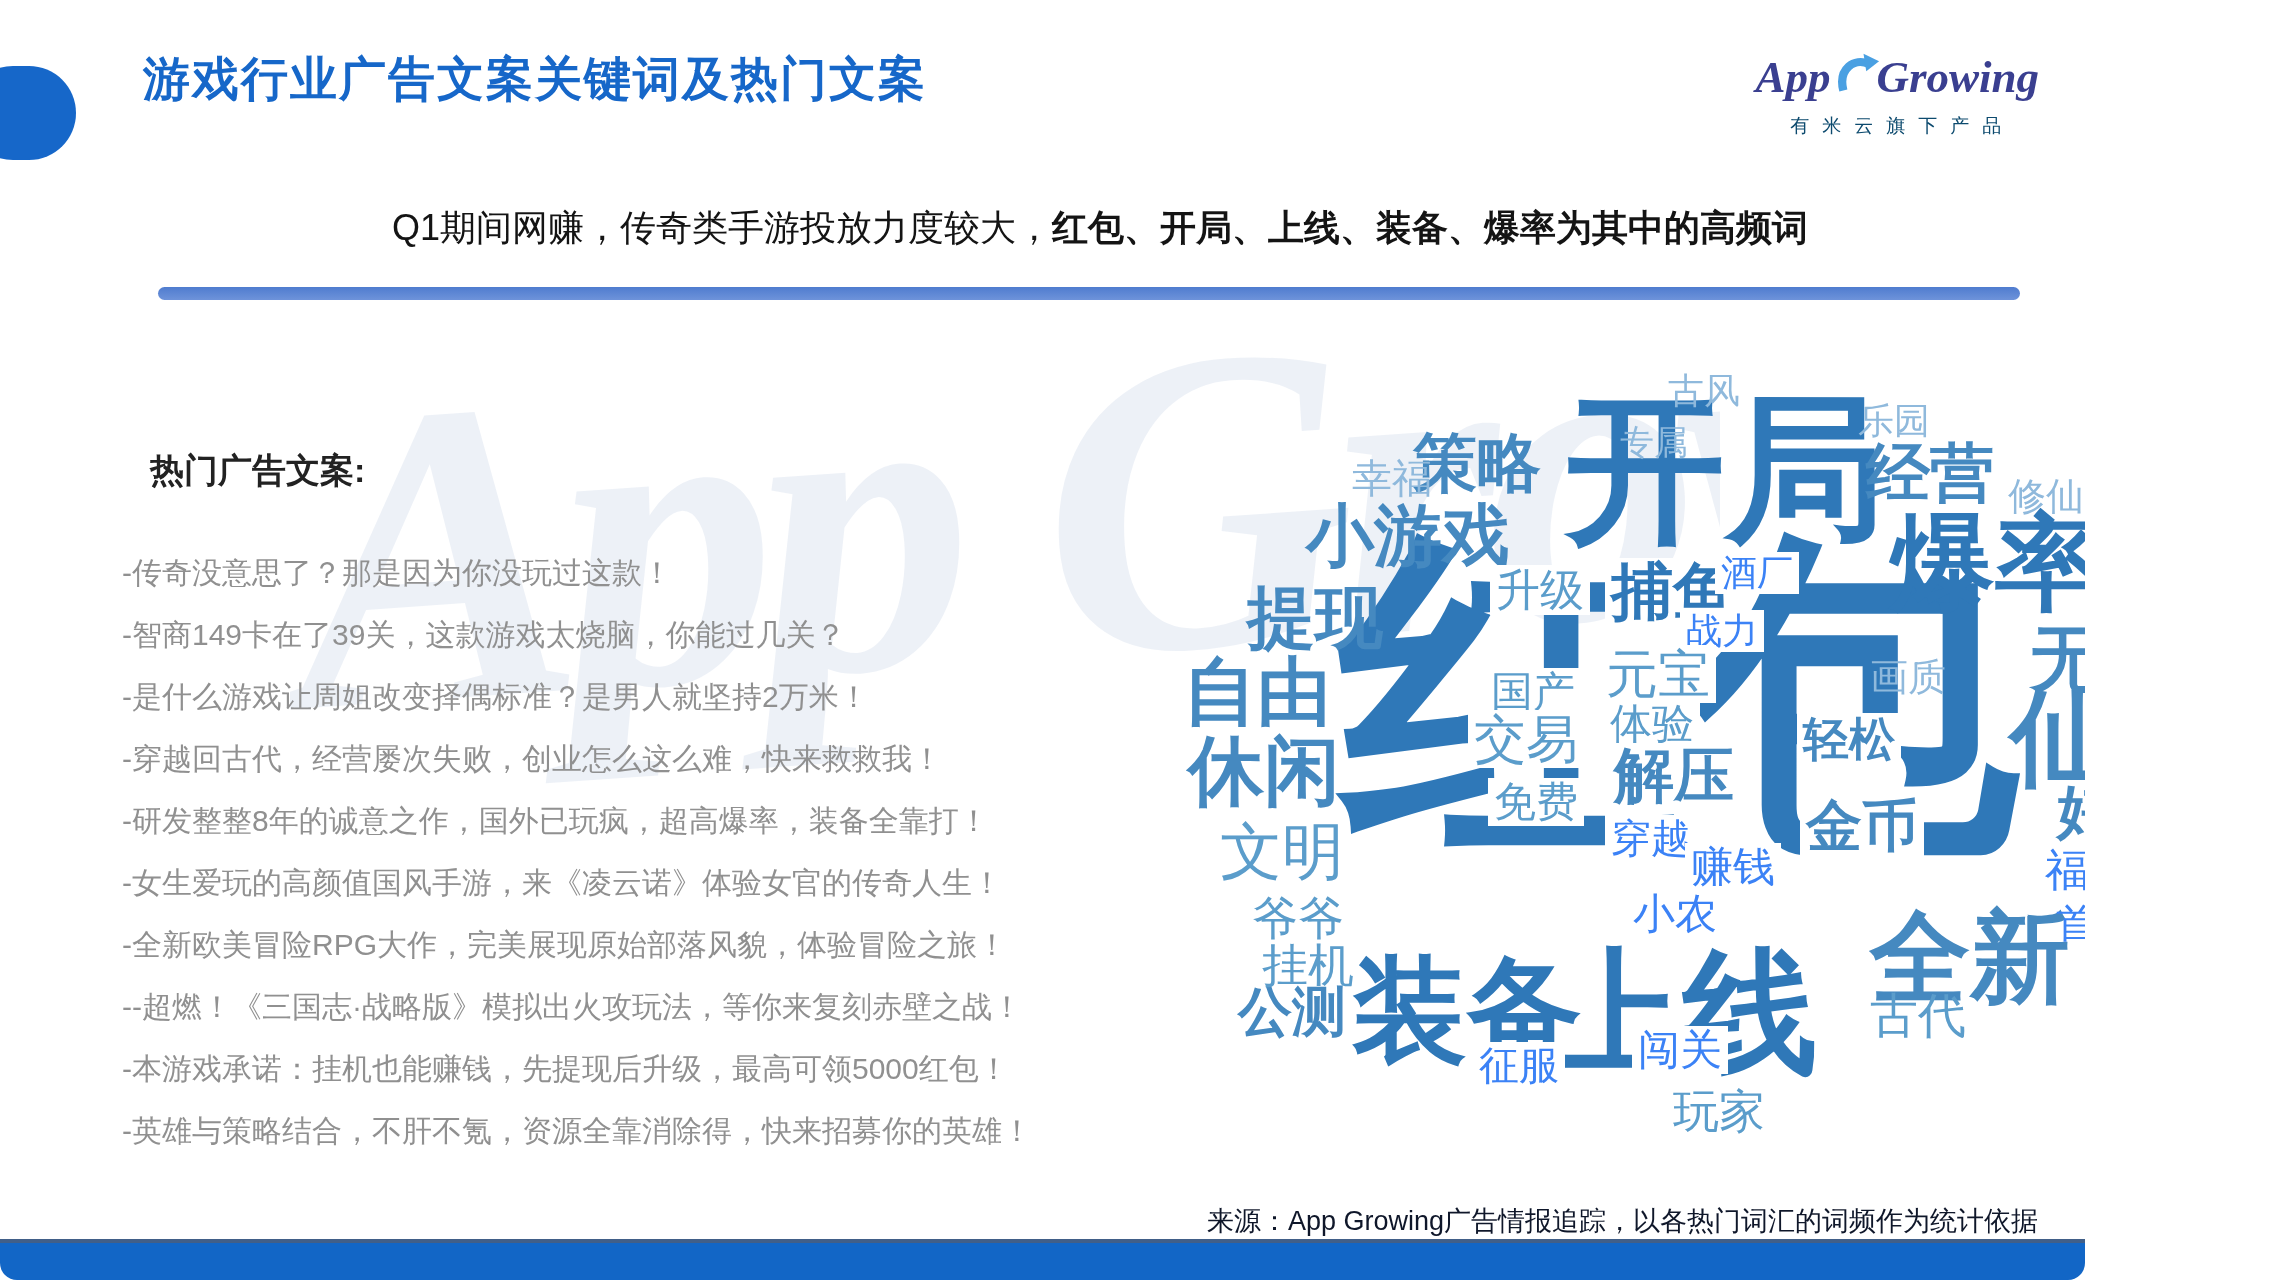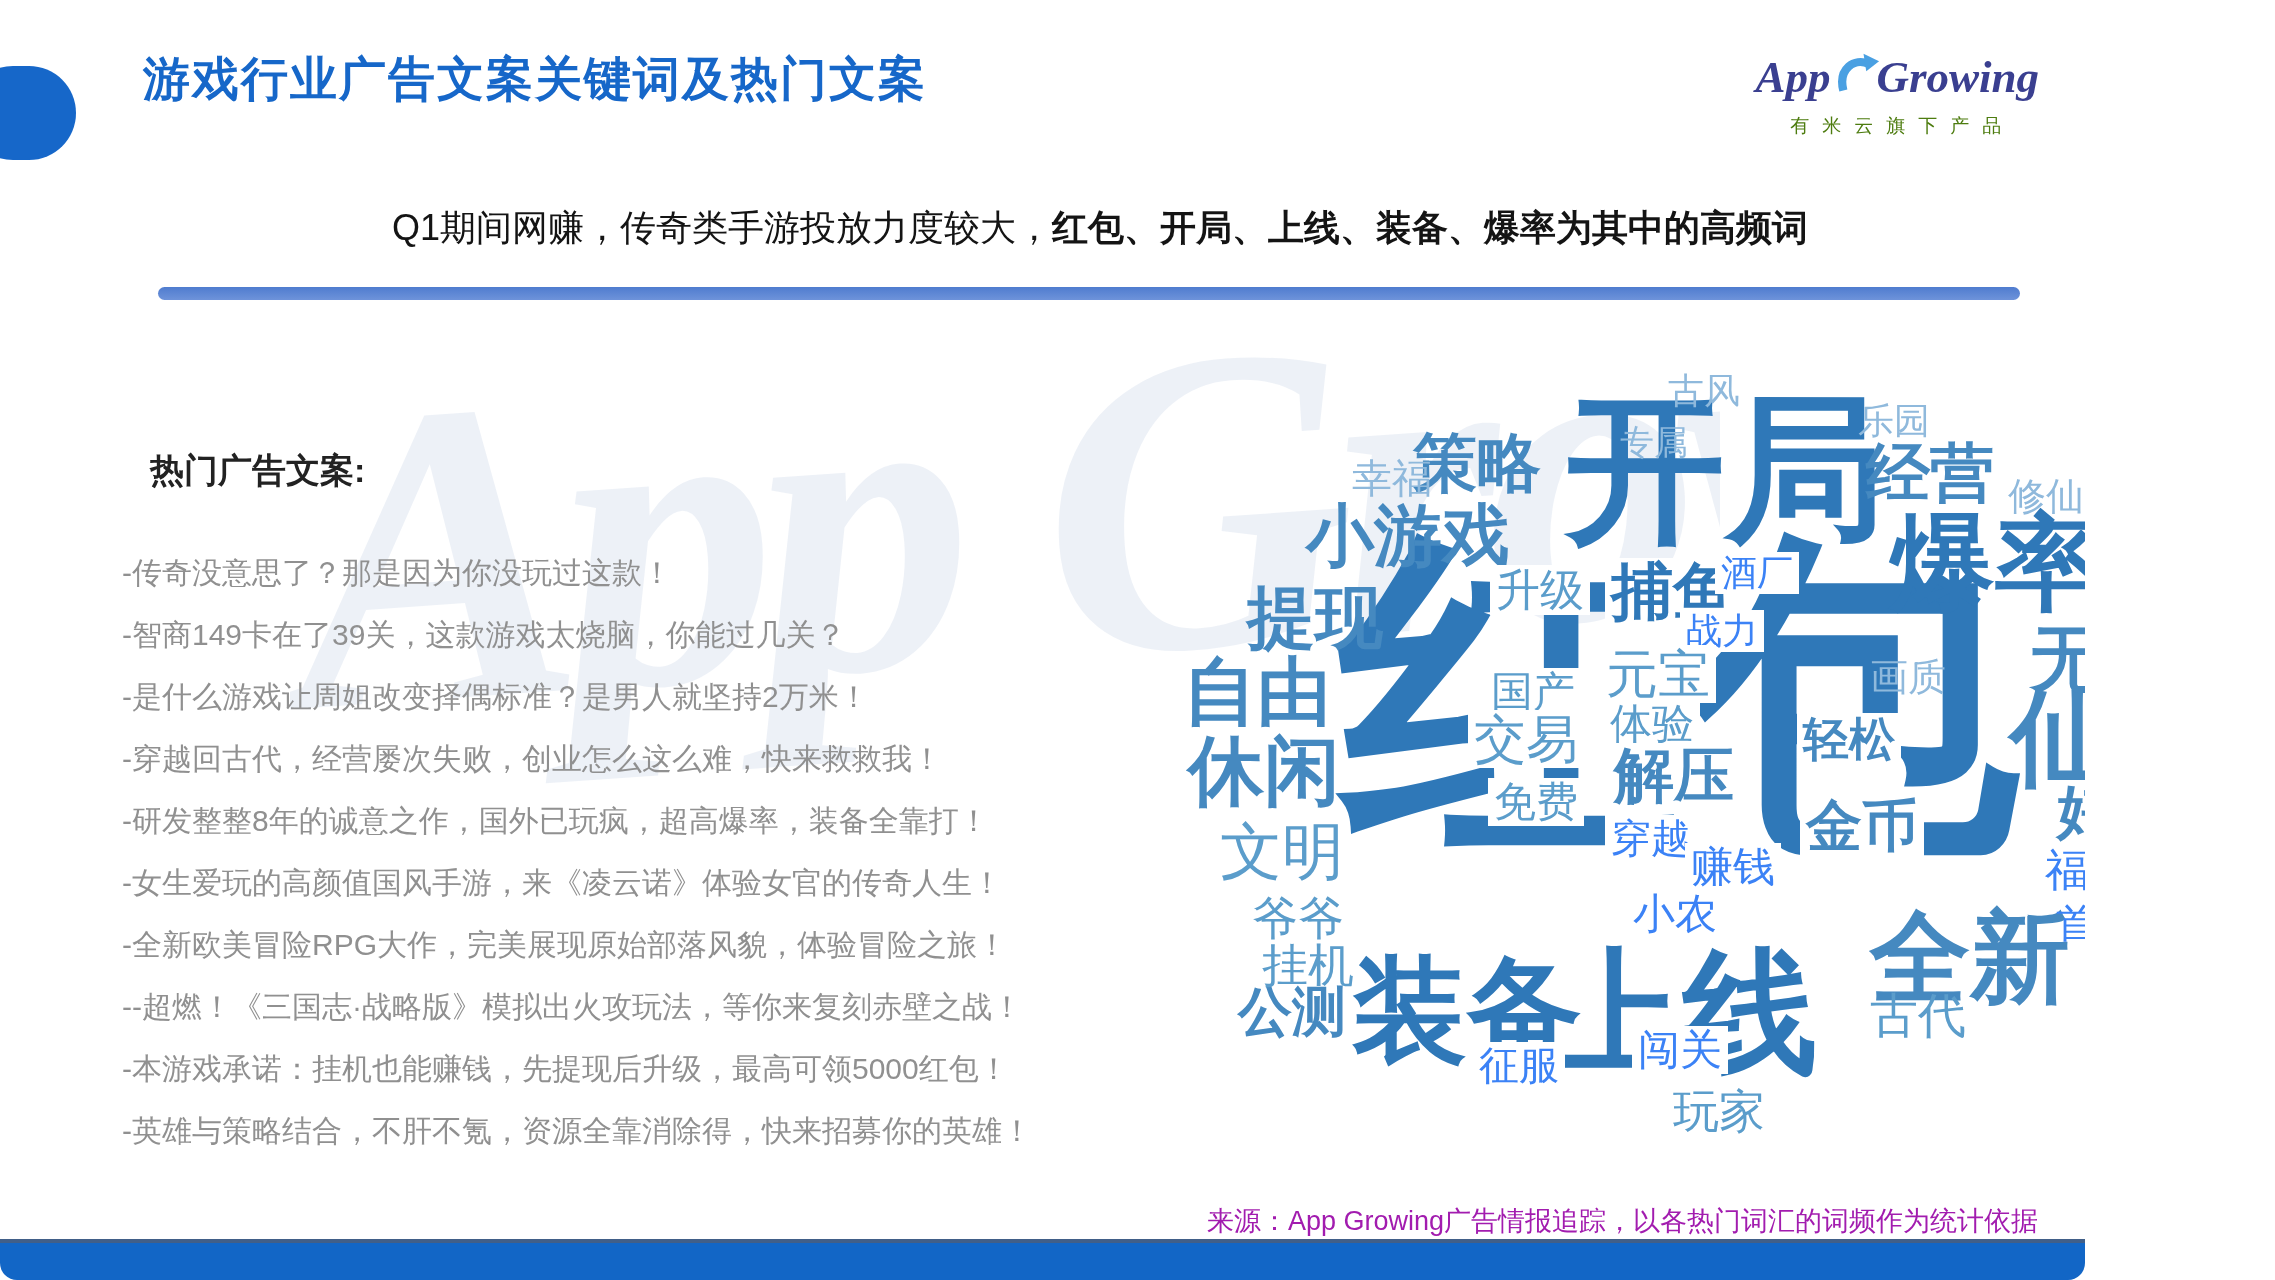--- a/index.html
+++ b/index.html
@@ -13,21 +13,21 @@
   .title{
     position:absolute;left:143px;top:48px;font-size:47px;font-weight:700;color:#1667c9;
     font-family:"Liberation Serif","DejaVu Serif",serif;letter-spacing:2px;
   }
   .logo{position:absolute;top:52px;right:46px;text-align:center;}
   .logo-row{
     font-size:45px;font-style:italic;font-weight:700;color:#3a3f90;
     font-family:"Liberation Serif","DejaVu Serif",serif;white-space:nowrap;line-height:1.1;
   }
   .logo-arrow{display:inline-block;vertical-align:-4px;margin:0 -4px 0 6px;}
-  .logo-tagline{margin-top:6px;font-size:19px;color:#4d7c0f;letter-spacing:13px;padding-left:10px;white-space:nowrap;}
+  .logo-tagline{margin-top:6px;font-size:19px;color:#0c4a6e;letter-spacing:13px;padding-left:10px;white-space:nowrap;}
   
   .subtitle{
     position:absolute;left:0;top:200px;width:2200px;height:56px;line-height:56px;
     text-align:center;font-size:36px;color:#141414;white-space:nowrap;
   }
   .subtitle b{font-weight:700;}
   .divider{position:absolute;left:158px;top:287px;width:1862px;height:13px;border-radius:7px;
     background:linear-gradient(180deg,#4f7ccf,#6e93da);}
   
   .watermark{position:absolute;left:290px;top:310px;width:1430px;height:730px;overflow:hidden;pointer-events:none;z-index:0;}
@@ -43,21 +43,21 @@
   
   .cloud{position:absolute;left:1180px;top:355px;width:1095px;height:800px;z-index:1;}
   .cw{position:absolute;line-height:1;white-space:nowrap;letter-spacing:0;}
   .cw.bg{background:#ffffff;padding:3px 6px;}
   .c1{color:#2f78b8;font-weight:700;}
   .c2{color:#4589c0;font-weight:700;}
   .c3{color:#5b9dcb;font-weight:400;}
   .c4{color:#3b82f6;font-weight:400;}
   .c5{color:#8fb9dc;font-weight:400;}
   
-  .source{position:absolute;right:47px;top:1203px;font-size:27px;color:#a21caf;white-space:nowrap;z-index:2;text-align:center;}
+  .source{position:absolute;right:47px;top:1203px;font-size:27px;color:#0f172a;white-space:nowrap;z-index:2;text-align:center;}
   .footer-bar{position:absolute;left:0;bottom:0;width:2275px;height:37px;background:#1266c6;border-top:4px solid #415f88;}
 </style>
 </head>
 <body>
 
 <div id="slide">
 
   <div class="pill"></div>
 
   <div class="title">游戏行业广告文案关键词及热门文案</div>

